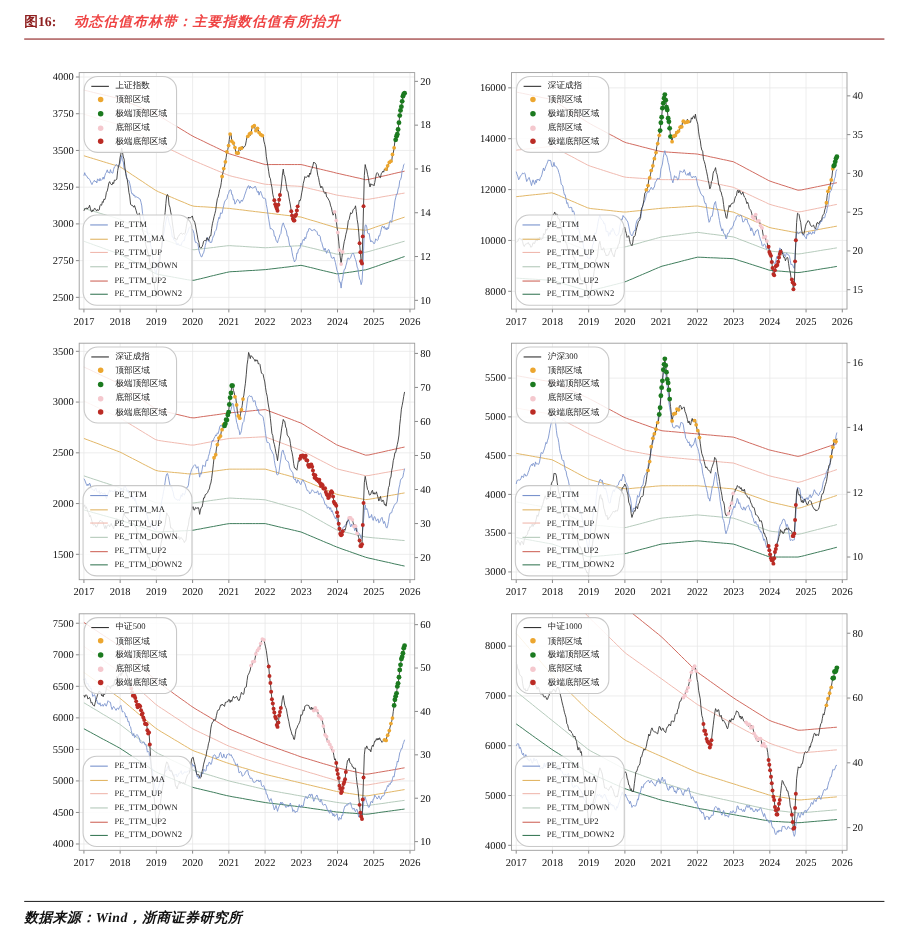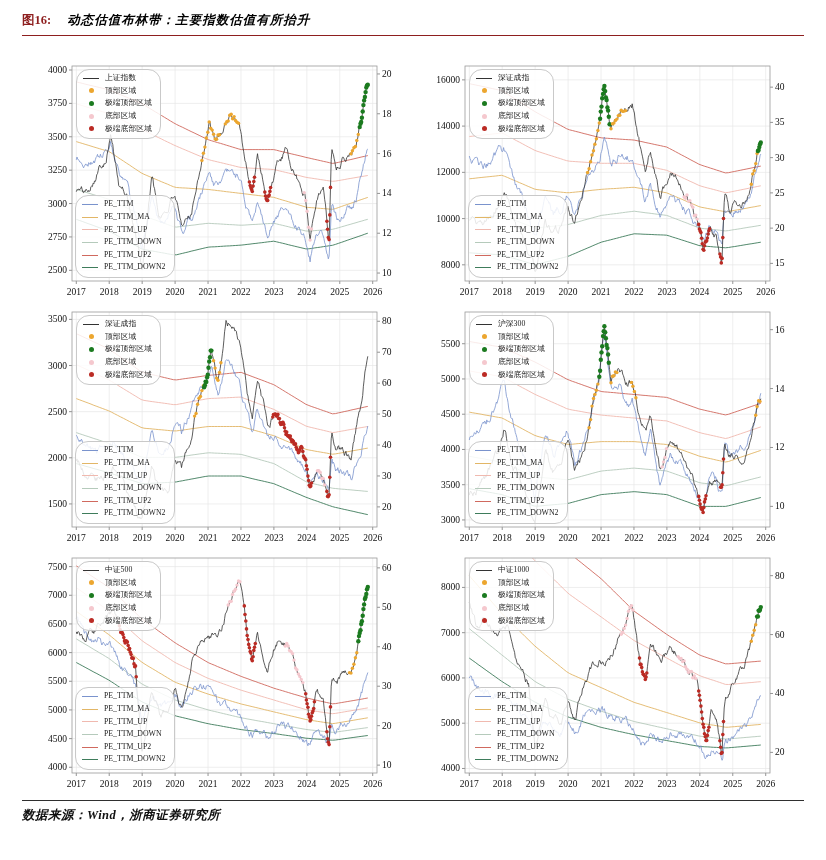--- a/index.html
+++ b/index.html
@@ -1,34 +1,34 @@
 <!DOCTYPE html>
 <html><head>
 <meta charset="utf-8">
 <style>
   html,body{margin:0;padding:0;background:#ffffff;}
   body{width:826px;height:860px;overflow:hidden;}
   .page{box-sizing:border-box;padding:12px 22px 0 22px;font-family:"Liberation Serif",serif;}
   .header{display:flex;align-items:baseline;}
   .fig-label{font-weight:bold;font-size:12.5px;color:#8e1f1f;margin-right:16px;}
-  .fig-title{font-weight:bold;font-style:italic;font-size:12.5px;color:#000000;letter-spacing:1px;}
+  .fig-title{font-weight:bold;font-style:italic;font-size:12.5px;color:#ef4444;letter-spacing:1px;}
   .header-rule{border-bottom:1.5px solid #8e1f1f;margin-top:6px;}
   .charts-grid{display:grid;grid-template-columns:389px 389px;column-gap:4px;row-gap:3px;margin-top:24px;}
   .cell{position:relative;width:389px;height:243px;}
   svg{display:block;}
   svg text{font-family:"Liberation Serif",serif;font-size:9.5px;fill:#111;}
   .legend{position:absolute;border:0.8px solid #c9c9c9;background:rgba(255,255,255,0.85);
           padding:2px 8px 3px 6px;font-size:7.8px;color:#222;line-height:1.62;border-radius:13px;}
   .legend-top{left:54px;top:9px;}
   .legend-pe{left:53px;bottom:25px;}
   .li{display:flex;align-items:center;white-space:nowrap;}
   .swwrap{display:inline-flex;width:16px;justify-content:center;align-items:center;margin-right:6px;flex:0 0 16px;}
   .sw-line{display:inline-block;width:16px;height:0;border-top:1.4px solid;}
   .sw-dot{display:inline-block;width:5px;height:5px;border-radius:50%;}
-  .footer{margin-top:5px;}
+  .footer{margin-top:24px;}
   .footer-rule{border-top:1.8px solid #2f2f2f;}
   .src,.note{font-weight:bold;font-style:italic;font-size:12.5px;color:#101010;margin-top:6px;letter-spacing:0.5px;}
 </style>
 </head>
 <body>
 
 <div class="page">
   <div class="header">
     <span class="fig-label">图16:</span>
     <span class="fig-title">动态估值布林带：主要指数估值有所抬升</span>

